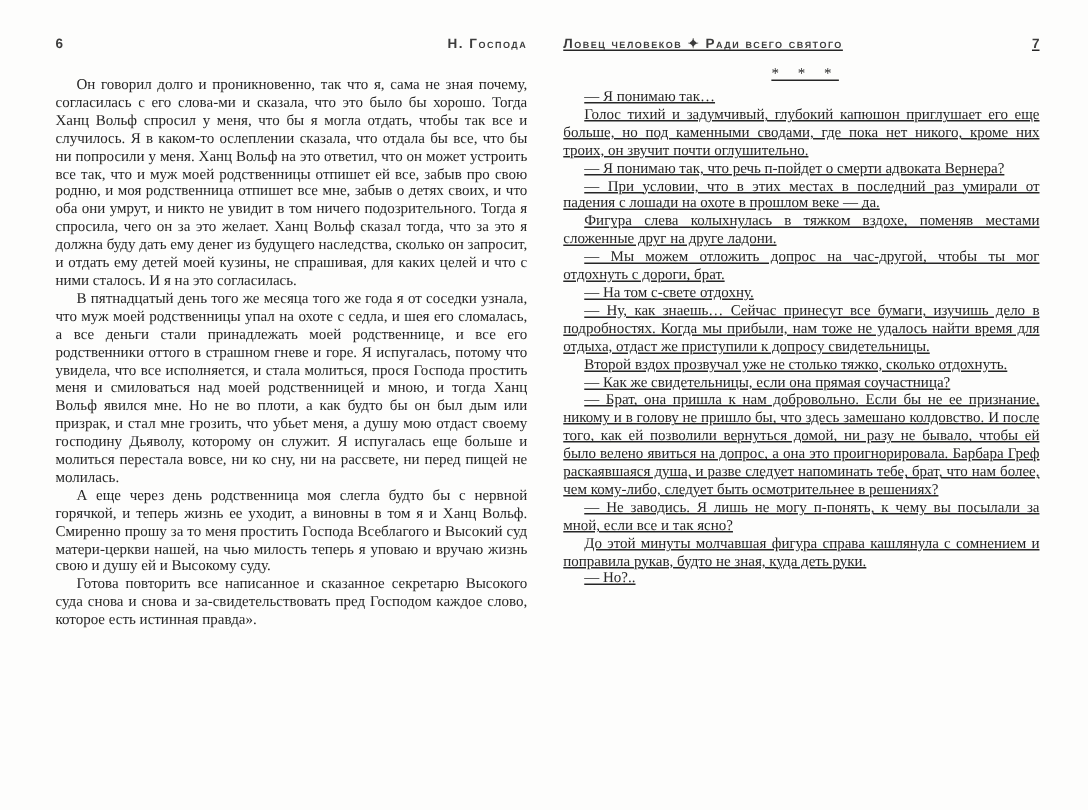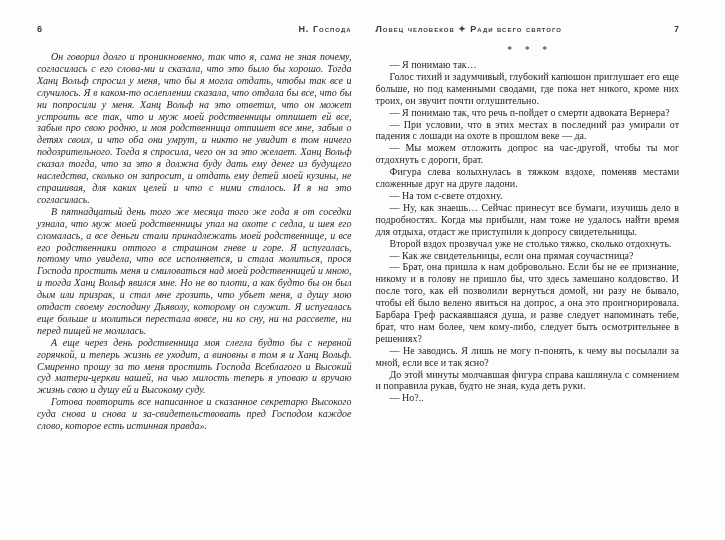--- a/index.html
+++ b/index.html
@@ -22,21 +22,21 @@
     font-family: "Liberation Serif", serif;
     color: var(--ink);
   }
   .page {
     box-sizing: border-box;
     width: 50%;
     height: 100%;
     padding-top: 24px;
   }
   .page.left  { padding-left: 37px; padding-right: 11px; }
-  .page.right { padding-left: 13px; padding-right: 46px; }
+  .page.right { padding-left: 13px; padding-right: 32px; text-decoration: underline; }
 
   .running-header {
     display: flex;
     justify-content: space-between;
     align-items: baseline;
     font-family: "Liberation Sans", sans-serif;
     font-variant-caps: small-caps;
     font-weight: 700;
     font-size: 9px;
     letter-spacing: 1px;
@@ -55,21 +55,20 @@
     font-size: 10px;
     line-height: 11.9px;
     text-align: justify;
   }
   .body p {
     margin: 0;
     padding: 0;
     text-indent: 14px;
   }
   .page.left .body {
-    font-style: italic;
   }
   .separator {
     margin-top: 9px;
     height: 13px;
     line-height: 13px;
     text-align: center;
     font-size: 10px;
     letter-spacing: 5px;
     text-indent: 5px;
     color: var(--ink);
@@ -100,22 +99,22 @@
     <div class="running-header">
       <span class="head">Ловец человеков ✦ Ради всего святого</span>
       <span class="pagenum">7</span>
     </div>
     <div class="separator">* * *</div>
     <div class="body">
       <p>— Я понимаю так…</p>
       <p>Голос тихий и задумчивый, глубокий капюшон приглушает его еще больше, но под каменными сводами, где пока нет никого, кроме них троих, он звучит почти оглушительно.</p>
       <p>— Я понимаю так, что речь п-пойдет о смерти адвоката Вернера?</p>
       <p>— При условии, что в этих местах в последний раз умирали от падения с лошади на охоте в прошлом веке — да.</p>
+      <p>Фигура слева колыхнулась в тяжком вздохе, поменяв местами сложенные друг на друге ладони.</p>
       <p>— Мы можем отложить допрос на час-другой, чтобы ты мог отдохнуть с дороги, брат.</p>
-      <p>Фигура слева колыхнулась в тяжком вздохе, поменяв местами сложенные друг на друге ладони.</p>
       <p>— На том с-свете отдохну.</p>
       <p>— Ну, как знаешь… Сейчас принесут все бумаги, изучишь дело в подробностях. Когда мы прибыли, нам тоже не удалось найти время для отдыха, отдаст же приступили к допросу свидетельницы.</p>
       <p>Второй вздох прозвучал уже не столько тяжко, сколько отдохнуть.</p>
       <p>— Как же свидетельницы, если она прямая соучастница?</p>
       <p>— Брат, она пришла к нам добровольно. Если бы не ее признание, никому и в голову не пришло бы, что здесь замешано колдовство. И после того, как ей позволили вернуться домой, ни разу не бывало, чтобы ей было велено явиться на допрос, а она это проигнорировала. Барбара Греф раскаявшаяся душа, и разве следует напоминать тебе, брат, что нам более, чем кому-либо, следует быть осмотрительнее в решениях?</p>
       <p>— Не заводись. Я лишь не могу п-понять, к чему вы посылали за мной, если все и так ясно?</p>
       <p>До этой минуты молчавшая фигура справа кашлянула с сомнением и поправила рукав, будто не зная, куда деть руки.</p>
       <p>— Но?..</p>
     </div>
   </div>

